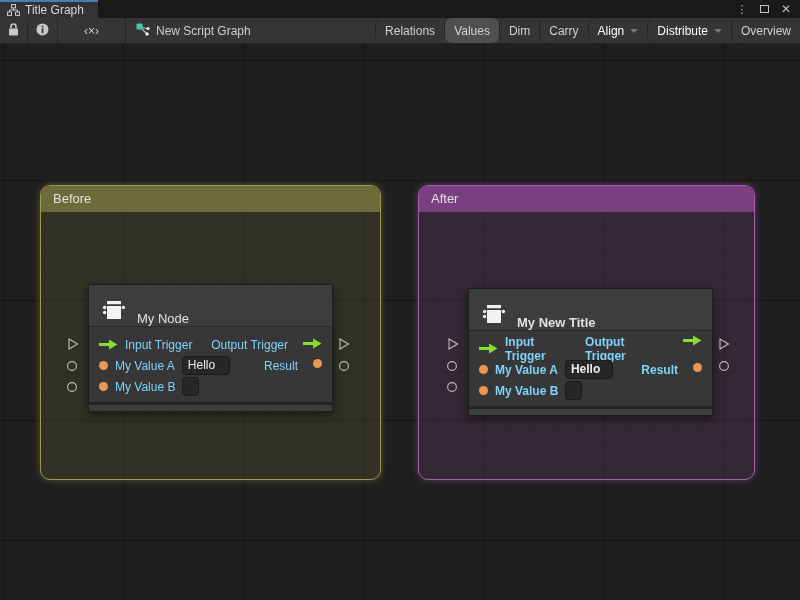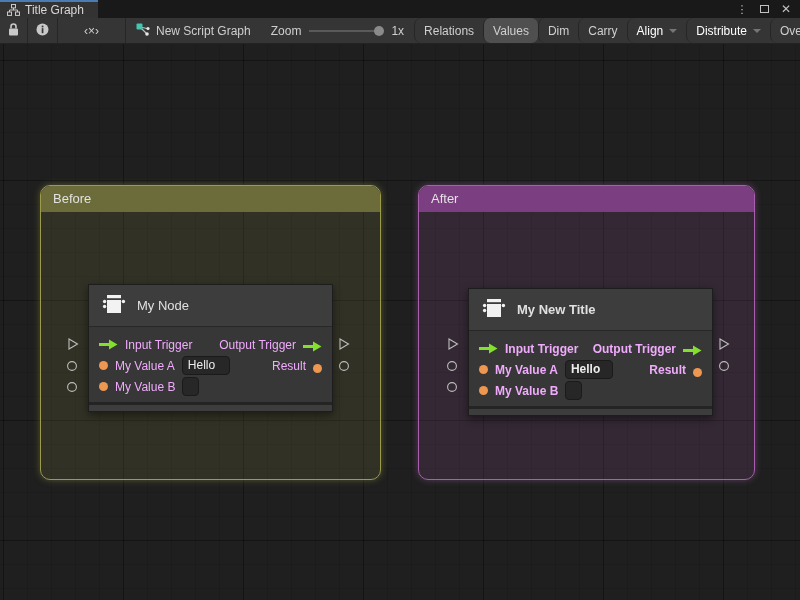--- a/index.html
+++ b/index.html
@@ -63,28 +63,28 @@
   .group-after { left:418px; top:141px; width:337px; border:1.5px solid #a75fae;
     background:rgba(167,95,174,0.15); box-shadow:0 0 7px rgba(167,95,174,0.45); }
   .group-after .group-header { background:#7b3e80; }
 
   
   .node { position:absolute; width:245px; background:#373737;
     border:1px solid #1d1d1d; box-shadow:0 3px 8px rgba(0,0,0,0.45); }
   .node-before { left:88px; top:240px; }
   .node-after { left:468px; top:244px;font-weight:bold; }
   .node-header { height:42px; background:#3d3d3d; border-bottom:1px solid #282828;
-    display:flex; align-items:center; gap:10px; padding:0 12px; }
+    display:flex; align-items:flex-end; gap:10px; padding:0 12px; }
   .node-title { color:#e0e0e0; font-size:13px; }
   .node-body { padding:7px 0 5px 0; }
   .node-row { height:21px; display:flex; align-items:center; padding:0 10px; gap:7px; }
-  .row-right { margin-left:auto; display:flex; align-items:flex-end; gap:7px; }
+  .row-right { margin-left:auto; display:flex; align-items:flex-start; gap:15px; }
   .port-dot { width:9px; height:9px; border-radius:50%; background:#ee9750; flex:none; }
   .arrow svg { display:block; }
-  .row-label { color:#f0abfc; font-size:12px; }
+  .row-label { color:#7dd3fc; font-size:12px; }
   .value-field { width:48px; height:19px; background:#272727; border:1px solid #1a1a1a;
     border-radius:4px; color:#ececec; font-size:12px; padding:0 5px; line-height:17px;
     overflow:hidden; }
   .value-field.empty { width:17px; }
   .node-footer { height:9px; background:#3d3d3d; border-top:3px solid #242424; }
 
   
   .ext-port { position:absolute; width:12px; height:12px; }
   .ext-port svg { display:block; }
 </style>
@@ -141,27 +141,20 @@
         <svg width="14" height="13" viewBox="0 0 14 13">
           <path d="M4 4 L10 10 M4 4 L11 5.5" stroke="#bdbdbd" stroke-width="1.2" fill="none"></path>
           <rect x="0.5" y="0.5" width="6" height="6" rx="1" fill="#45c5b2"></rect>
           <circle cx="11" cy="11" r="1.8" fill="#e8e8e8"></circle>
           <circle cx="12" cy="5.5" r="1.6" fill="#e8e8e8"></circle>
         </svg>
       </span>
       <span>New Script Graph</span>
     </div>
 
-    <div class="zoom-wrap">
-      <span>Zoom</span>
-      <span class="zoom-track">
-        <span class="zoom-knob"></span>
-      </span>
-      <span>1x</span>
-    </div>
 
     <div class="tb-right">
       <div class="tbtn">
         <span>Relations</span>
       </div>
       <div class="tbtn active">
         <span>Values</span>
       </div>
       <div class="tbtn">
         <span>Dim</span>

